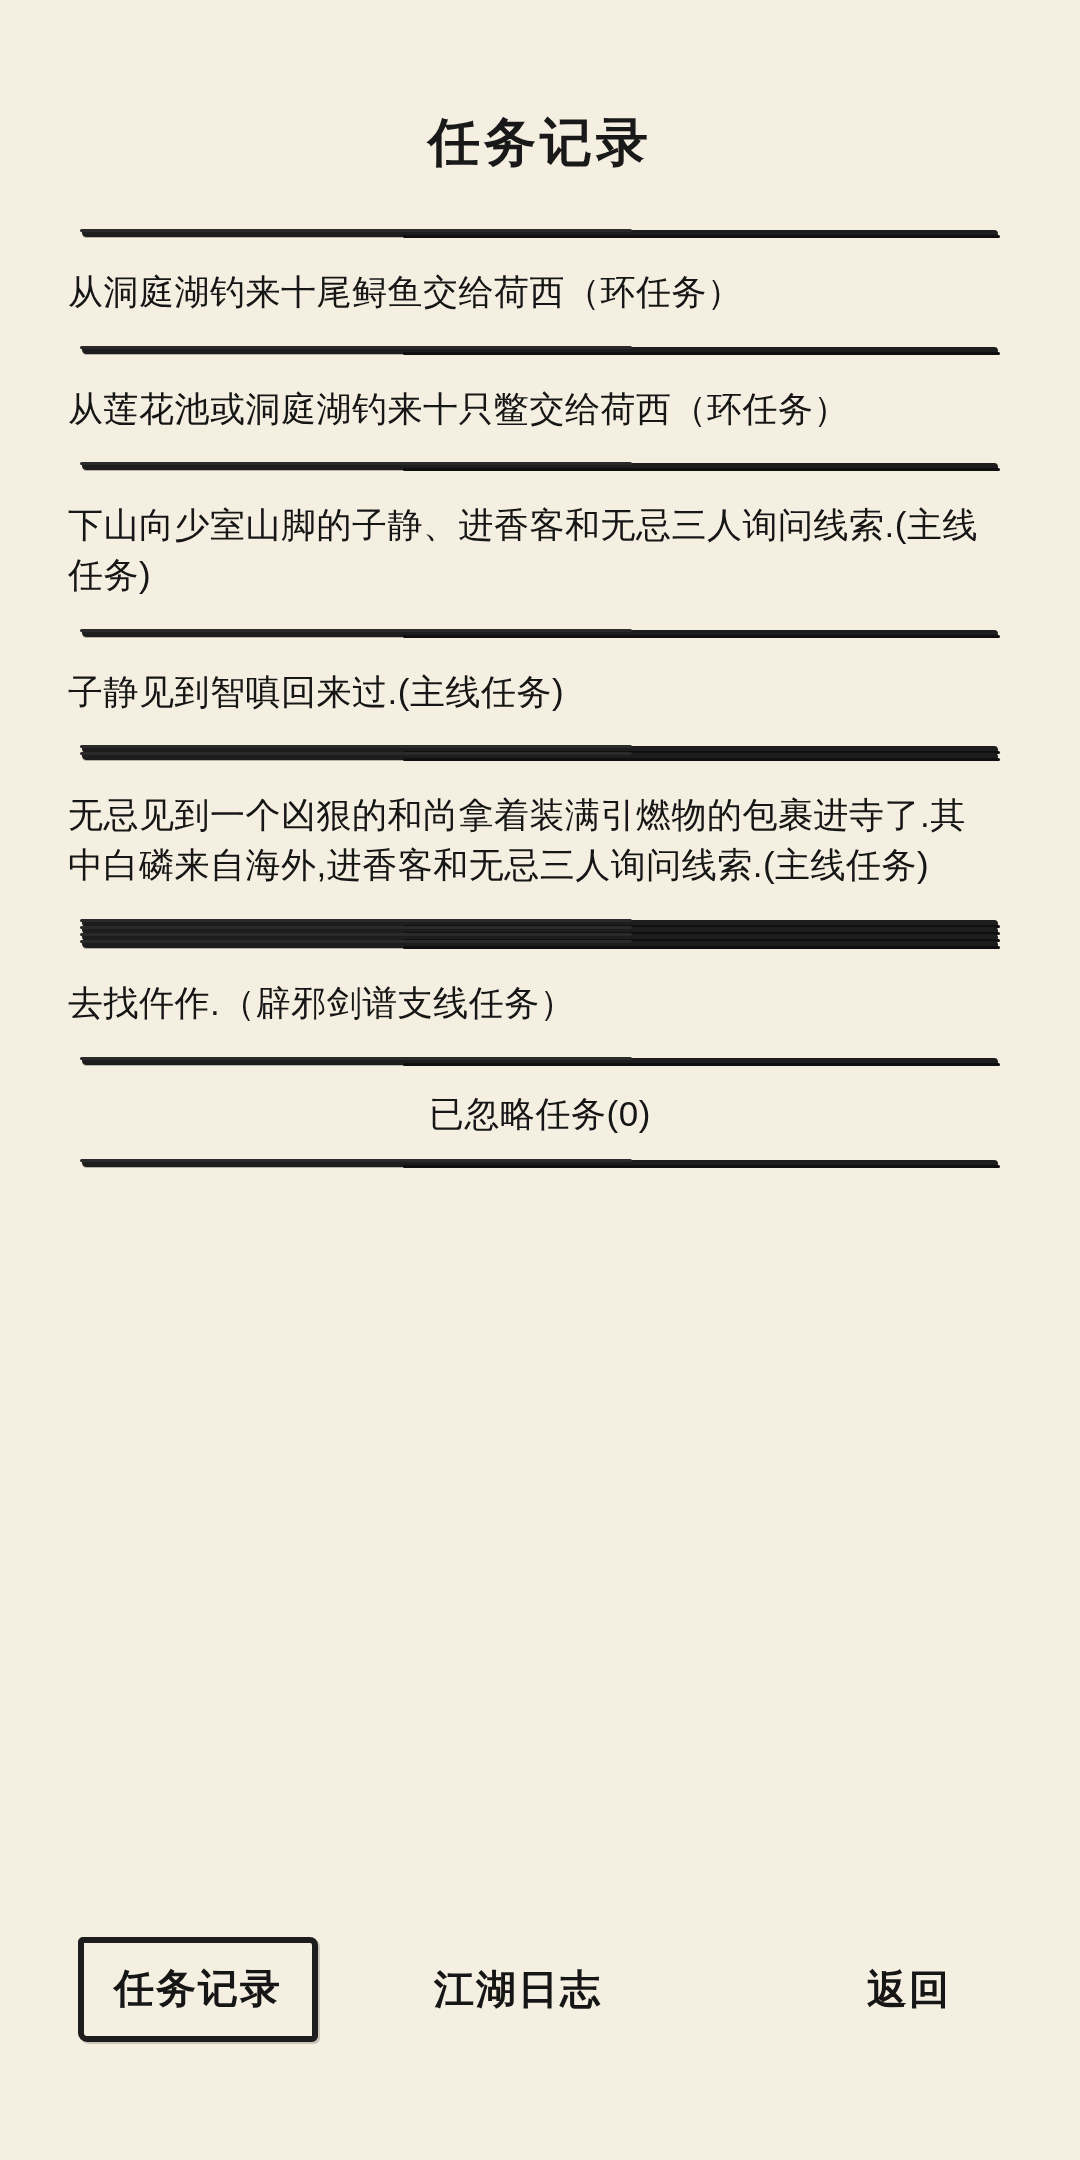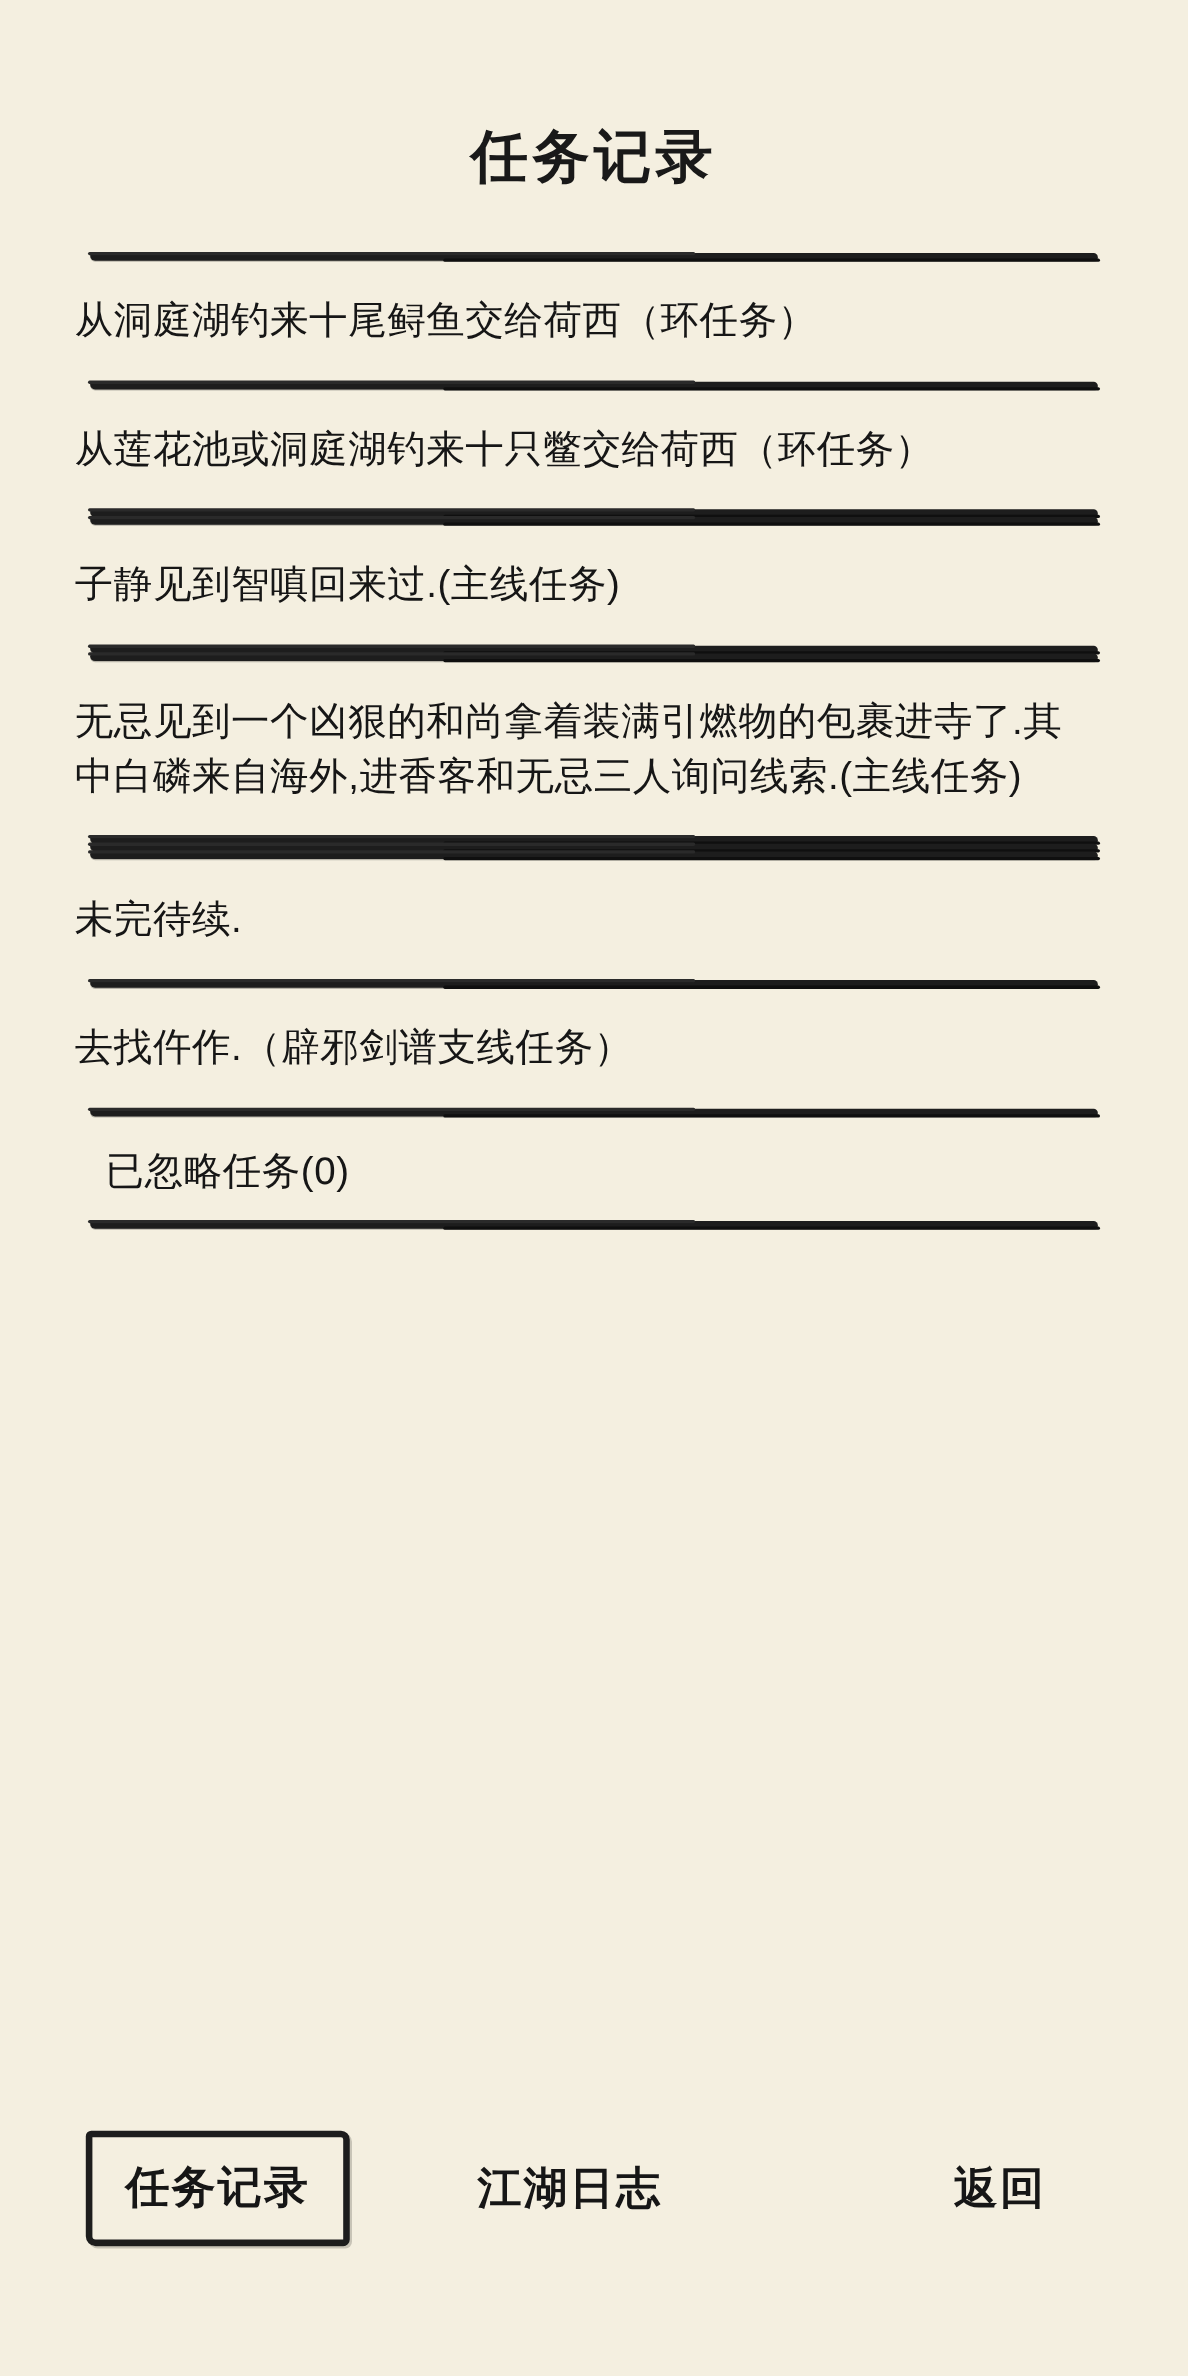--- a/index.html
+++ b/index.html
@@ -76,21 +76,21 @@
     padding: 30px 96px 30px 68px;
     font-size: 35px;
     line-height: 1.42;
     color: #161616;
     letter-spacing: 0.5px;
     font-weight: 500;
   }
 
   .ignored-row {
     padding: 26px 96px 22px 96px;
-    text-align: left;
+    text-align: center;
     font-size: 35px;
     color: #161616;
     font-weight: 500;
     letter-spacing: 0.5px;
   }
 
   
   .bottom-bar {
     position: absolute;
     left: 0;
@@ -131,35 +131,35 @@
 
   <div class="quest-list">
 
     <div class="rule"></div>
     <div class="quest-row">从洞庭湖钓来十尾鲟鱼交给荷西（环任务）</div>
 
     <div class="rule"></div>
     <div class="quest-row">从莲花池或洞庭湖钓来十只鳖交给荷西（环任务）</div>
 
     <div class="rule"></div>
+    <div class="quest-row">下山向少室山脚的子静、进香客和无忌三人询问线索.(主线任务)</div>
 
     <div class="rule"></div>
     <div class="quest-row">子静见到智嗔回来过.(主线任务)</div>
 
     <div class="rule"></div>
 
     <div class="rule"></div>
     <div class="quest-row">无忌见到一个凶狠的和尚拿着装满引燃物的包裹进寺了.其中白磷来自海外,进香客和无忌三人询问线索.(主线任务)</div>
 
     <div class="rule"></div>
 
     <div class="rule"></div>
 
     <div class="rule"></div>
-    <div class="quest-row">未完待续.</div>
 
     <div class="rule"></div>
     <div class="quest-row">去找仵作.（辟邪剑谱支线任务）</div>
 
     <div class="rule"></div>
     <div class="ignored-row">已忽略任务(0)</div>
 
     <div class="rule"></div>
 
   </div>

